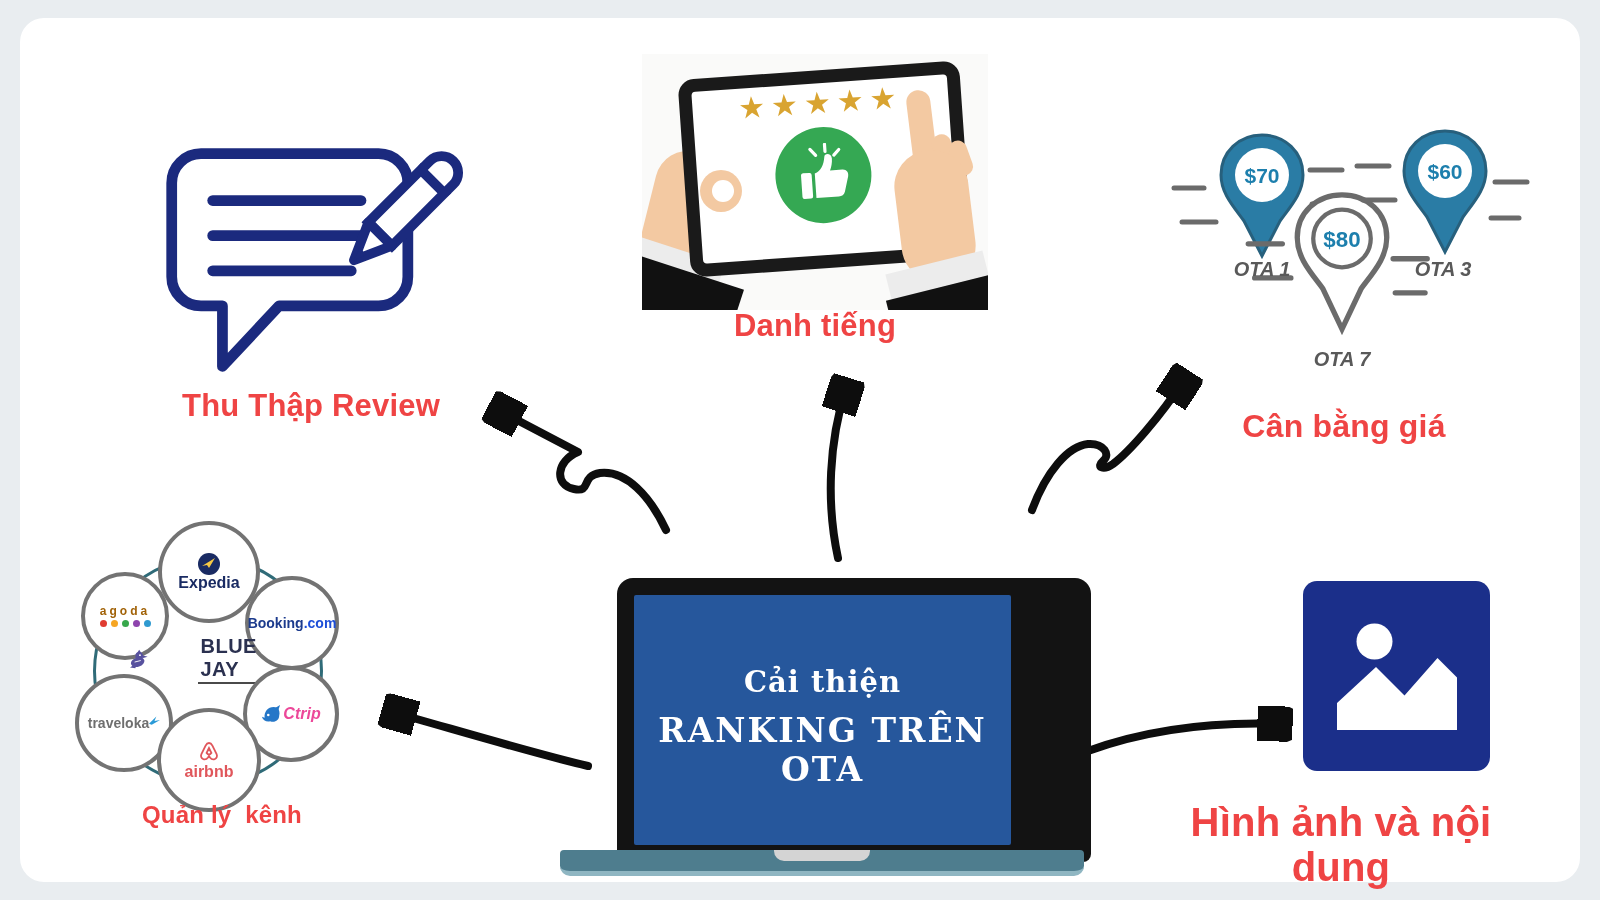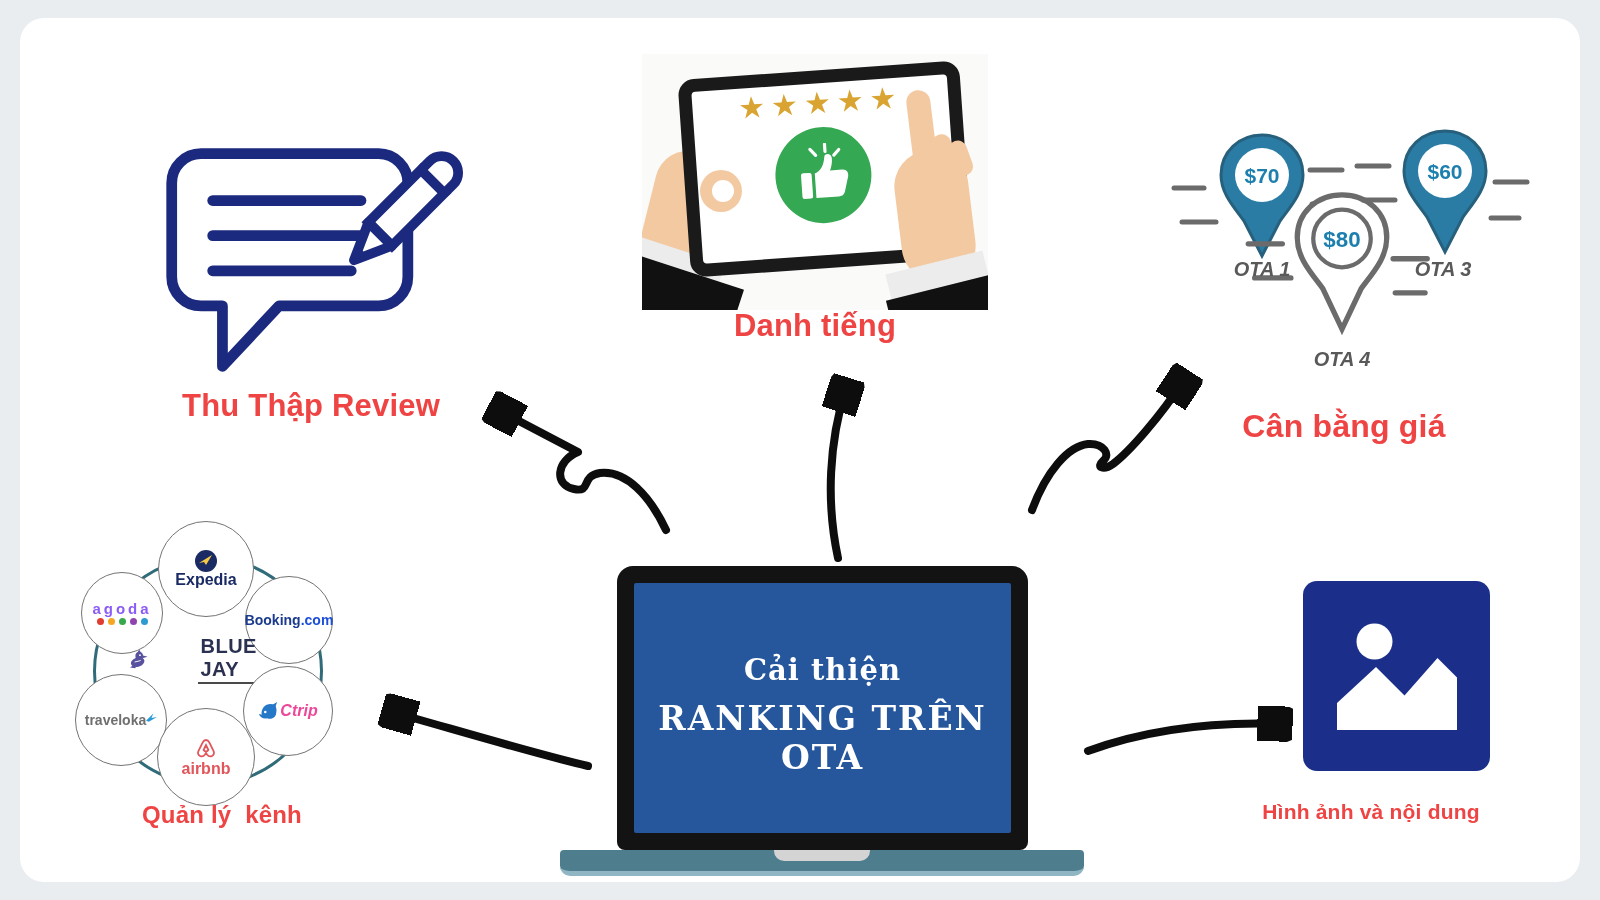--- a/index.html
+++ b/index.html
@@ -51,36 +51,36 @@
   .pin text{font-family:"Liberation Sans",sans-serif;font-weight:700;font-size:21px;fill:#1d7fad;}
   .pin .drop-fill{fill:#2a7ca5;stroke:#27607d;stroke-width:3;}
   .pin .drop-open{fill:#ffffff;stroke:#6b6b6b;stroke-width:5;}
   .pin .ring-open{fill:#ffffff;stroke:#6b6b6b;stroke-width:4;}
   .pin line{stroke:#6b6b6b;stroke-width:5;stroke-linecap:round;}
   .pin-name{position:absolute;text-align:center;font-weight:700;color:#595959;font-size:20px;width:120px;font-style:italic;}
 
   
   .channels{left:55px;top:500px;width:280px;height:300px;}
   .ring{position:absolute;left:18px;top:38px;width:224px;height:224px;border:3px solid #2f6b78;border-radius:50%;}
-  .node{position:absolute;background:#fff;border:1px solid #737373;border-radius:50%;
+  .node{position:absolute;background:#fff;border:4px solid #737373;border-radius:50%;
         display:flex;flex-direction:column;align-items:center;justify-content:center;line-height:1.05;}
   .hub{position:absolute;left:55px;top:118px;width:150px;height:46px;display:flex;align-items:center;justify-content:center;gap:4px;}
   .hub-text{font-size:20px;font-weight:700;color:#2b3150;letter-spacing:.5px;border-bottom:2px solid #4a4a4a;padding:0 2px 1px 2px;margin-left:43px;}
   .lg-expedia{font-size:16px;font-weight:700;color:#1a2b63;}
-  .lg-agoda{font-size:15px;font-weight:700;color:#8b5cf6;letter-spacing:3px;}
+  .lg-agoda{font-size:12px;font-weight:700;color:#a16207;letter-spacing:3px;}
   .dots{display:flex;gap:4px;margin-top:2px;}
   .dots span{width:7px;height:7px;border-radius:50%;display:block;}
   .lg-booking{font-size:14px;font-weight:700;color:#1c3b8d;}
   .lg-booking b{color:#1d4ed8;font-weight:700;text-align:center;}
   .lg-traveloka{font-size:14px;font-weight:700;color:#6f6f6f;display:flex;align-items:flex-start;}
   .lg-ctrip{font-size:16px;font-weight:700;color:#ec4899;font-style:italic;display:flex;align-items:center;gap:2px;}
   .lg-airbnb{font-size:16px;font-weight:700;color:#e0565b;display:flex;flex-direction:column;align-items:center;}
 
   
-  .laptop-screen{left:597px;top:548px;width:411px;height:284px;background:#131313;border-radius:16px 16px 8px 8px;}
+  .laptop-screen{left:597px;top:560px;width:474px;height:284px;background:#131313;border-radius:16px 16px 8px 8px;}
   .laptop-display{position:absolute;left:17px;top:17px;width:377px;height:250px;background:#26579c;border-radius:2px;}
   .scr-line{position:absolute;width:100%;text-align:center;color:#ffffff;
             font-family:"DejaVu Serif", serif;font-weight:700;}
   .scr-line1{top:70px;font-size:29px;letter-spacing:1px;}
   .scr-line2{top:116px;font-size:33px;letter-spacing:2px;}
   .laptop-base{left:540px;top:832px;width:524px;height:21px;background:#4e7d8e;border-radius:4px 4px 10px 10px;border-bottom:5px solid #8fb6c2;}
   .base-notch{position:absolute;left:50%;top:0;transform:translateX(-50%);width:96px;height:11px;background:#d4d4d4;border-radius:0 0 10px 10px;}
 
   
   .media-icon{left:1283px;top:563px;width:187px;height:190px;background:#1b2f8a;border-radius:14px;display:flex;align-items:center;justify-content:center;}
@@ -175,21 +175,21 @@
       <line x1="-36" y1="40" x2="-4" y2="40"></line>
       <line x1="-30" y1="74" x2="2" y2="74"></line>
       <line x1="102" y1="56" x2="134" y2="56"></line>
       <line x1="98" y1="92" x2="126" y2="92"></line>
       <path class="drop-fill" d="M52 5 C75 5 93 22 93 45 C93 63 81 76 70 91 L52 126 L34 91 C23 76 11 63 11 45 C11 22 29 5 52 5 Z"></path>
       <circle cx="52" cy="45" r="27" fill="#ffffff"></circle>
       <text x="52" y="53" text-anchor="middle">$60</text>
     </svg>
   </div>
   <div class="pin-name" style="left:1182px;top:240px;">OTA 1</div>
-  <div class="pin-name" style="left:1262px;top:330px;">OTA 4</div>
+  <div class="pin-name" style="left:1262px;top:330px;">OTA 7</div>
   <div class="pin-name" style="left:1363px;top:240px;">OTA 3</div>
   <div class="label" style="left:1174px;top:390px;width:300px;font-size:32px;">Cân bằng giá</div>
 
   <div class="abs channels">
     <div class="ring"></div>
 
     <div class="node" style="left:83px;top:3px;width:94px;height:94px;">
       <svg width="22" height="22" viewBox="0 0 22 22">
         <circle cx="11" cy="11" r="11" fill="#1a2b63"></circle>
         <path d="M4 13 L17 5 L11 15 L9 12 Z" fill="#f6c945"></path>
@@ -265,15 +265,15 @@
   <div class="abs laptop-base">
     <div class="base-notch"></div>
   </div>
 
   <div class="abs media-icon">
     <svg width="150" height="150" viewBox="0 0 100 100">
       <circle cx="35" cy="27" r="12" fill="#ffffff"></circle>
       <path d="M10 86 L10 68 L36 44 L55 63 L77 38 L90 51 L90 86 Z" fill="#ffffff"></path>
     </svg>
   </div>
-  <div class="label" style="left:1166px;top:782px;width:370px;font-size:21px;">Hình ảnh và nội dung</div>
+  <div class="label" style="left:1136px;top:782px;width:370px;font-size:40px;">Hình ảnh và nội dung</div>
 
 </div>
 
 </body></html>

